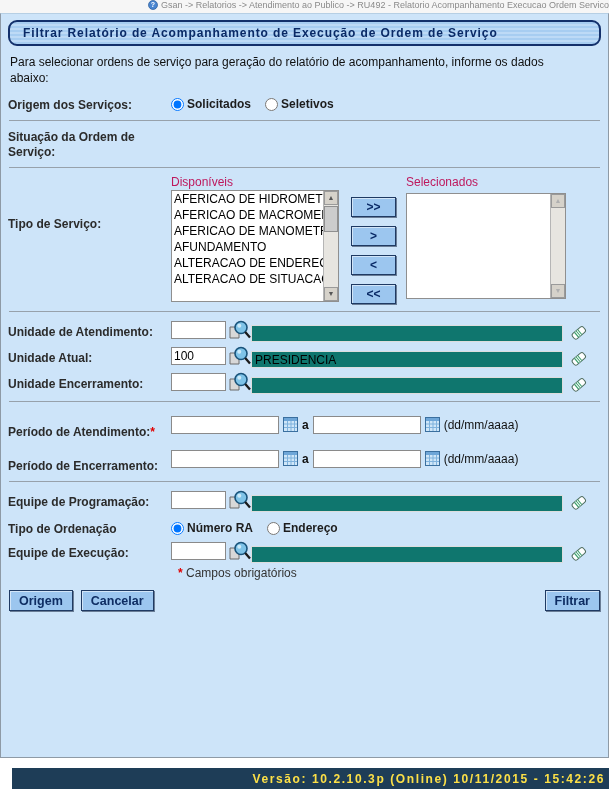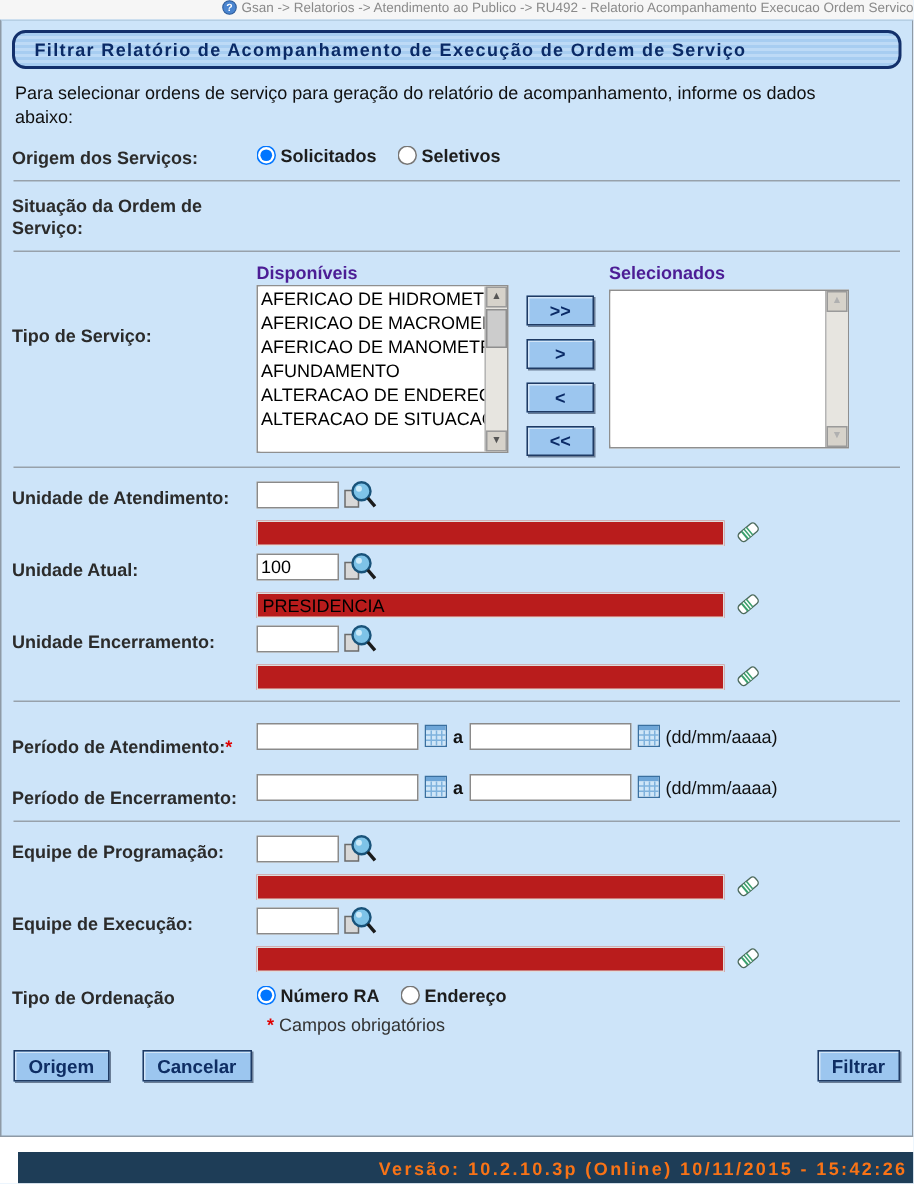--- a/index.html
+++ b/index.html
@@ -20,78 +20,78 @@
     background:repeating-linear-gradient(0deg,#a7cdf1 0 2px,#bddaf6 2px 4px);
     display:flex; align-items:center; padding-left:13px; color:#0a2a66; font-weight:bold;
     font-size:12px; letter-spacing:.9px; margin-bottom:9px; white-space:nowrap; overflow:hidden; }
 
   .intro { font-size:12px; color:#101010; line-height:1.3; margin:2px 2px 10px 2px; max-width:555px; }
 
   .row { display:flex; align-items:flex-start; margin:3px 0; }
   .lbl { width:163px; flex:none; font-weight:bold; font-size:12px; color:#2b2b2b; line-height:1.25; padding-top:2px; }
   .req { color:#e00000; }
 
-  .radios { display:flex; align-items:flex-start; font-size:12px; font-weight:bold; color:#1d1d1d; padding-top:1px; }
+  .radios { display:flex; align-items:flex-end; font-size:12px; font-weight:bold; color:#1d1d1d; padding-top:1px; }
   .radios input[type=radio] { margin:0 3px 0 0; width:13px; height:13px; }
   .radios label { margin-right:14px; }
 
   .sep { border-top:1px solid #97a1ab; margin:7px 1px; }
 
   
   .ts-row { margin:2px 0 4px 0; }
   .ts-label { padding-top:42px; }
   .lb-col { display:flex; flex-direction:column; }
-  .lb-title { font-weight:bold; font-size:12px; color:#4c1d95; margin-bottom:1px; }
+  .lb-title { font-weight:normal; font-size:12px; color:#be185d; margin-bottom:1px; }
   .lb-wrap { position:relative; background:#ffffff; border:1px solid #8f8f8f; }
   .lb-wrap.avail { width:168px; height:112px; }
   .lb-wrap.sel   { width:160px; height:106px; margin-top:3px; }
   select.lb { width:100%; height:100%; border:none; outline:none; background:#fff;
     font-family:"Liberation Sans", sans-serif; font-size:12px; color:#000; overflow:hidden; }
   select.lb option { padding:1px 2px; white-space:nowrap; }
   .sb { position:absolute; top:0; right:0; bottom:0; width:15px; background:#e7e5e0; border-left:1px solid #b5b5b5; }
   .sb .arr { position:absolute; left:0; width:14px; height:14px; background:#d6d2ca; border:1px solid #9a9a9a;
     font-size:7px; line-height:12px; text-align:center; color:#555; }
   .sb .arr.up { top:0; } .sb .arr.dn { bottom:0; }
   .sb .thumb { position:absolute; left:0; top:15px; width:14px; height:26px; background:#cccccc; border:1px solid #8f8f8f; }
   .sb.disabled .arr { color:#b0b0b0; }
   .ts-btns { display:flex; flex-direction:column; gap:9px; margin:22px 10px 0 12px; }
   .tbtn { width:45px; height:20px; background:#9cc6ef; border:1px solid #1f3a63;
     box-shadow:1px 1px 0 rgba(25,40,70,.55), inset 1px 1px 0 rgba(255,255,255,.55);
     color:#0a2a66; font-weight:bold; font-size:12px; font-family:"Liberation Sans",sans-serif; cursor:pointer; }
 
   
-  .unit-ctl { display:flex; flex-direction:column; }
+  .unit-ctl { display:flex; flex-direction:row; }
   .uline1 { display:flex; align-items:center; gap:3px; height:22px; }
   .uline2 { display:flex; align-items:flex-end; gap:6px; margin-top:4px; }
   input.code { width:55px; height:18px; border:1px solid #8a8a8a; font-size:12px; padding:0 2px;
     font-family:"Liberation Sans",sans-serif; }
-  .descbar { width:312px; height:17px; background:#b91c1c; border:1px solid #dddddd;
+  .descbar { width:312px; height:17px; background:#0f766e; border:1px solid #dddddd;
     font-size:12px; color:#000; padding:0 3px; line-height:16px; overflow:hidden; white-space:nowrap; }
   .unit-row .lbl { padding-top:6px; }
 
   
   .period { align-items:center; }
   .period .lbl { padding-top:0;margin-top:16px; }
   input.date { width:108px; height:18px; border:1px solid #8a8a8a; font-size:12px; padding:0 2px;
     font-family:"Liberation Sans",sans-serif; }
   .pc { display:flex; align-items:center; gap:4px; font-size:12px; color:#111; }
   .conj { font-weight:bold; }
 
   .note { margin:2px 0 6px 170px; font-size:12px; color:#333; }
   .note .req { font-weight:bold; }
 
   .btnrow { display:flex; align-items:center; margin:10px 1px 0 1px; }
   .btn { height:21px; min-width:54px; padding:0 9px; background:#9cc6ef; border:1px solid #1f3a63;
     box-shadow:1px 1px 0 rgba(25,40,70,.55), inset 1px 1px 0 rgba(255,255,255,.55);
     color:#0e2d63; font-weight:bold; font-size:12.5px; font-family:"Liberation Sans",sans-serif; cursor:pointer; }
-  .btn + .btn { margin-left:22px; }
+  .btn + .btn { margin-left:8px; }
   .btn.right { margin-left:auto; }
 
   .gap { height:10px; flex:none; background:#ffffff; }
-  .footer { height:21px; flex:none; background:#1e3d57; color:#f97316; font-weight:bold; font-size:12px;
+  .footer { height:21px; flex:none; background:#1e3d57; color:#fde047; font-weight:bold; font-size:12px;
     letter-spacing:1.6px; display:flex; align-items:center; justify-content:flex-end; padding-right:4px; white-space:nowrap;margin-left:12px; }
 
   svg { display:block; }
   .icon-btn { cursor:pointer; background:none; border:none; padding:0; }
 </style>
 </head>
 <body>
 
 <div class="screen">
 
@@ -341,20 +341,30 @@
                 <rect x="6.2" y="7.2" width="5.6" height="6.6" fill="#3aa06d"></rect>
                 <rect x="7.6" y="7.2" width="1" height="6.6" fill="#ffffff"></rect>
                 <rect x="9.7" y="7.2" width="1" height="6.6" fill="#ffffff"></rect>
               </g>
             </svg>
           </button>
         </div>
       </div>
     </div>
 
+    <div class="row" style="margin-top:8px;">
+      <div class="lbl">Tipo de Ordenação</div>
+      <div class="radios">
+        <input type="radio" name="ordenacao" checked="" style="">
+        <label>Número RA</label>
+        <input type="radio" name="ordenacao" style="">
+        <label>Endereço</label>
+      </div>
+    </div>
+
     <div class="row unit-row">
       <div class="lbl">Equipe de Execução:</div>
       <div class="unit-ctl">
         <div class="uline1">
           <input class="code" value="" style="">
           <button class="icon-btn">
             <svg width="22" height="20" viewBox="0 0 22 20">
               <polygon points="1,7 8,7 10,9 10,18 1,18" fill="#d8d8d8" stroke="#6b6b6b" stroke-width="1"></polygon>
               <circle cx="12" cy="7.5" r="6" fill="#7ec3e8" stroke="#19537a" stroke-width="1.6"></circle>
               <circle cx="10.3" cy="5.8" r="2" fill="#d9f1fb" opacity=".85"></circle>
@@ -371,30 +381,20 @@
                 <rect x="6.2" y="7.2" width="5.6" height="6.6" fill="#3aa06d"></rect>
                 <rect x="7.6" y="7.2" width="1" height="6.6" fill="#ffffff"></rect>
                 <rect x="9.7" y="7.2" width="1" height="6.6" fill="#ffffff"></rect>
               </g>
             </svg>
           </button>
         </div>
       </div>
     </div>
 
-    <div class="row" style="margin-top:8px;">
-      <div class="lbl">Tipo de Ordenação</div>
-      <div class="radios">
-        <input type="radio" name="ordenacao" checked="" style="">
-        <label>Número RA</label>
-        <input type="radio" name="ordenacao" style="">
-        <label>Endereço</label>
-      </div>
-    </div>
-
     <div class="note">
       <span class="req">*</span>
       <span>Campos obrigatórios</span>
     </div>
 
     <div class="btnrow">
       <button class="btn">Origem</button>
       <button class="btn">Cancelar</button>
       <button class="btn right">Filtrar</button>
     </div>

